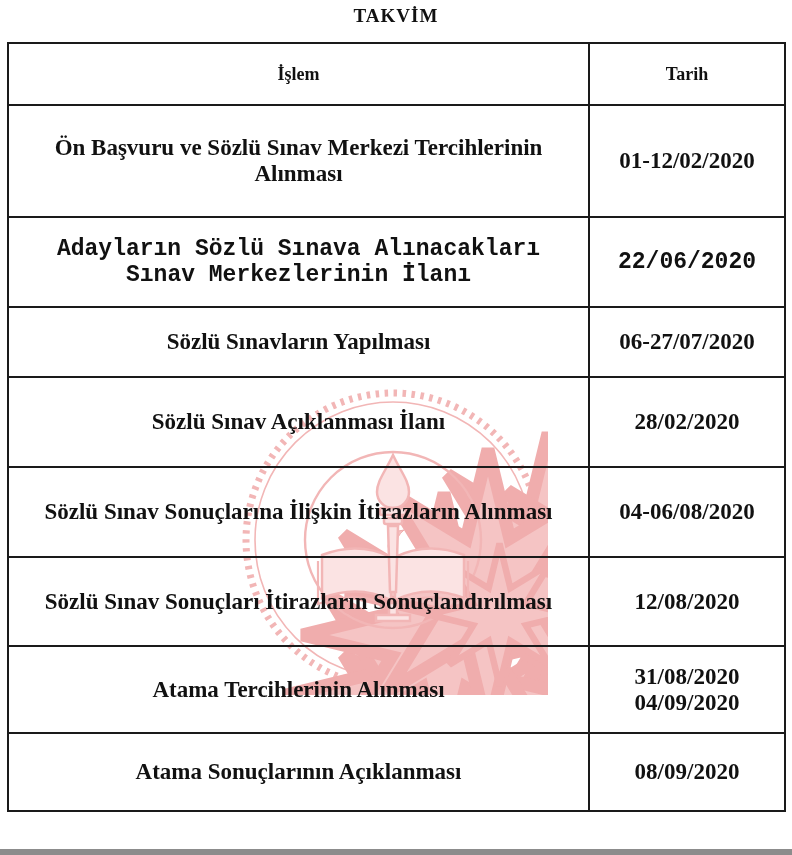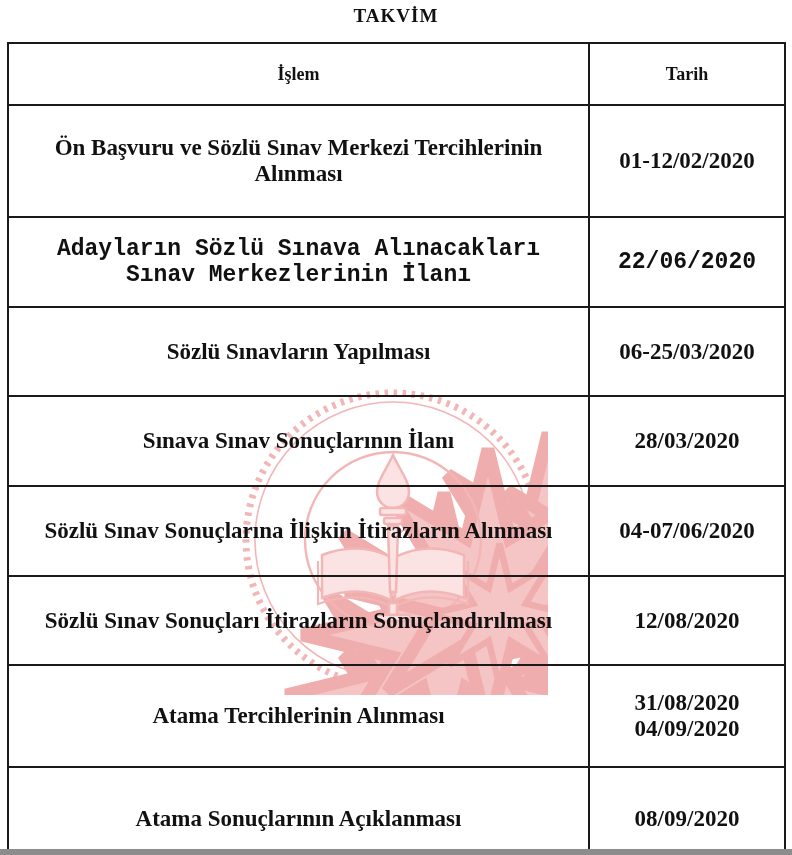--- a/index.html
+++ b/index.html
@@ -40,26 +40,26 @@
   table.schedule td,table.schedule th{
     border:2px solid var(--border);
     text-align:center;vertical-align:middle;
     font-weight:bold;font-size:23px;
     padding:2px 10px;background:transparent;
   }
   table.schedule th{font-size:18px;}
   tr.r-head{height:62px;margin-left:9px;}
   tr.r-1{height:112px;}
   tr.r-2{height:90px;font-family:Liberation Mono, monospace;}
-  tr.r-3{height:89px;font-family:Liberation Serif, serif;}
+  tr.r-3{height:70px;font-family:Liberation Serif, serif;}
   tr.r-4{height:90px;}
   tr.r-5{height:90px;margin-top:37px;}
   tr.r-6{height:89px;margin-left:30px;}
-  tr.r-7{height:102px;}
-  tr.r-8{height:103px;}
+  tr.r-7{height:87px;}
+  tr.r-8{height:78px;}
   td.tarih{white-space:pre-line;font-size:17.5px;}
 
   .bottom-bar{
     position:absolute;left:0;top:849px;width:792px;height:6px;
     background:var(--bottom-bar);z-index:3;
   }
 </style>
 </head>
 <body>
 
@@ -122,29 +122,29 @@
       <tr class="r-1">
         <td class="islem">Ön Başvuru ve Sözlü Sınav Merkezi Tercihlerinin Alınması</td>
         <td class="tarih">01-12/02/2020</td>
       </tr>
       <tr class="r-2">
         <td class="islem">Adayların Sözlü Sınava Alınacakları Sınav Merkezlerinin İlanı</td>
         <td class="tarih">22/06/2020</td>
       </tr>
       <tr class="r-3">
         <td class="islem">Sözlü Sınavların Yapılması</td>
-        <td class="tarih">06-25/03/2020</td>
+        <td class="tarih">06-27/07/2020</td>
       </tr>
       <tr class="r-4">
-        <td class="islem">Sınava Sınav Sonuçlarının İlanı</td>
-        <td class="tarih">28/03/2020</td>
+        <td class="islem">Sözlü Sınav Açıklanması İlanı</td>
+        <td class="tarih">28/02/2020</td>
       </tr>
       <tr class="r-5">
         <td class="islem">Sözlü Sınav Sonuçlarına İlişkin İtirazların Alınması</td>
-        <td class="tarih">04-07/06/2020</td>
+        <td class="tarih">04-06/08/2020</td>
       </tr>
       <tr class="r-6">
         <td class="islem">Sözlü Sınav Sonuçları İtirazların Sonuçlandırılması</td>
         <td class="tarih">12/08/2020</td>
       </tr>
       <tr class="r-7">
         <td class="islem">Atama Tercihlerinin Alınması</td>
         <td class="tarih">31/08/2020
 04/09/2020</td>
       </tr>

